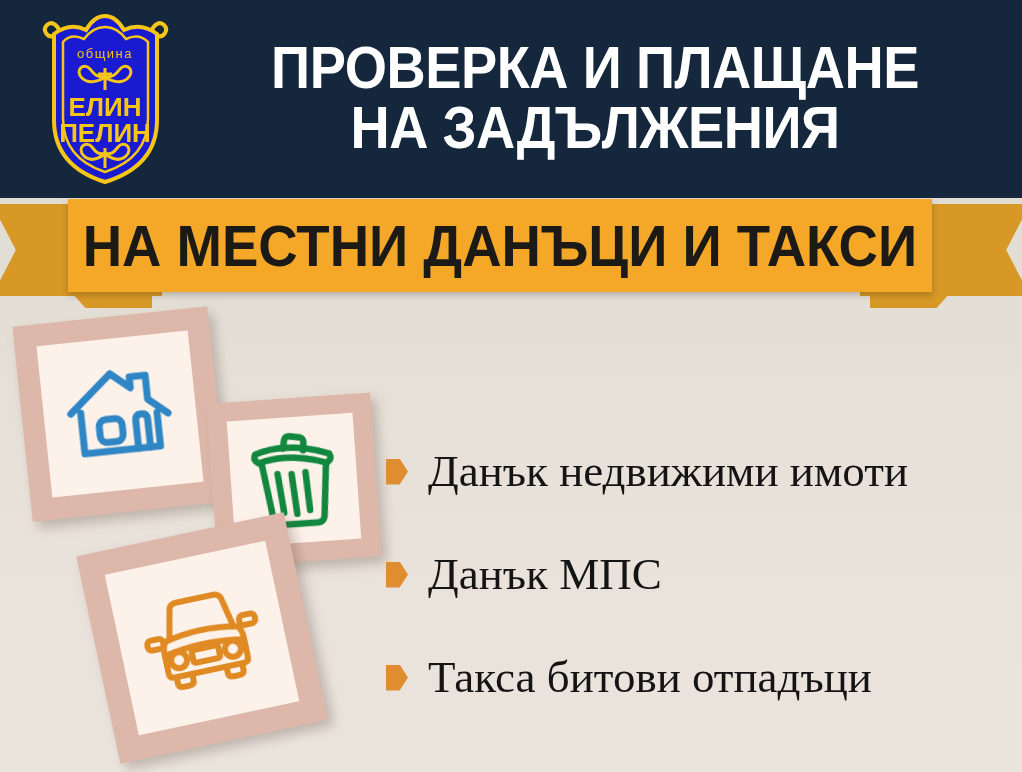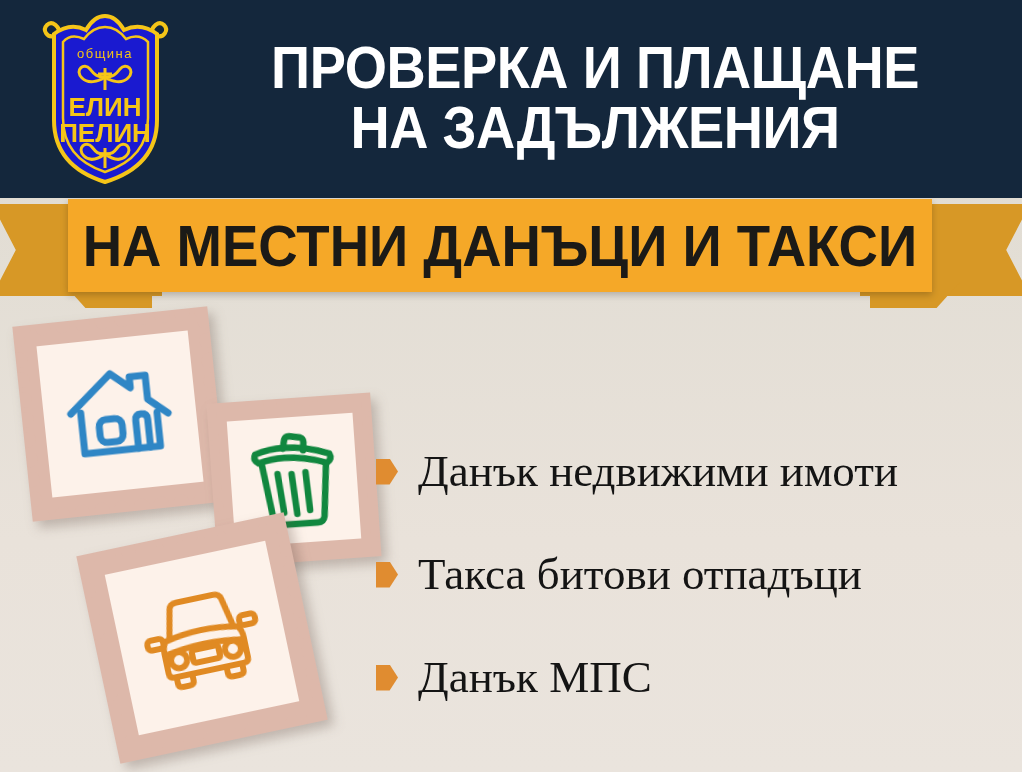--- a/index.html
+++ b/index.html
@@ -87,21 +87,21 @@
 
   #stamp-house{left:22px;top:316px;width:196px;height:196px;transform:rotate(-6deg);}
   #stamp-house .inner{left:22px;top:22px;width:152px;height:152px;}
   #stamp-trash{left:212px;top:398px;width:164px;height:164px;transform:rotate(-4deg);}
   #stamp-trash .inner{left:19px;top:19px;width:126px;height:126px;}
   #stamp-car{left:96px;top:532px;width:212px;height:212px;transform:rotate(-12deg);}
   #stamp-car .inner{left:24px;top:24px;width:164px;height:164px;}
 
   
   .bullets{
-    position:absolute;left:376px;top:420px;width:600px;
+    position:absolute;left:386px;top:420px;width:600px;
   }
   .bullet-row{
     display:flex;align-items:center;height:103px;
   }
   .bullet-mark{
     width:22px;height:26px;flex:0 0 auto;margin-right:20px;
     background:#e08c30;
     clip-path:polygon(0 0,62% 0,100% 50%,62% 100%,0 100%);
   }
   .bullet-text{
@@ -342,21 +342,21 @@
     </div>
   </div>
 
   <div class="bullets">
     <div class="bullet-row">
       <span class="bullet-mark"></span>
       <span class="bullet-text">Данък недвижими имоти</span>
     </div>
     <div class="bullet-row">
       <span class="bullet-mark"></span>
-      <span class="bullet-text">Такса битови отпадъци</span>
+      <span class="bullet-text">Данък МПС</span>
     </div>
     <div class="bullet-row">
       <span class="bullet-mark"></span>
-      <span class="bullet-text">Данък МПС</span>
+      <span class="bullet-text">Такса битови отпадъци</span>
     </div>
   </div>
 
 </div>
 
 </body></html>

